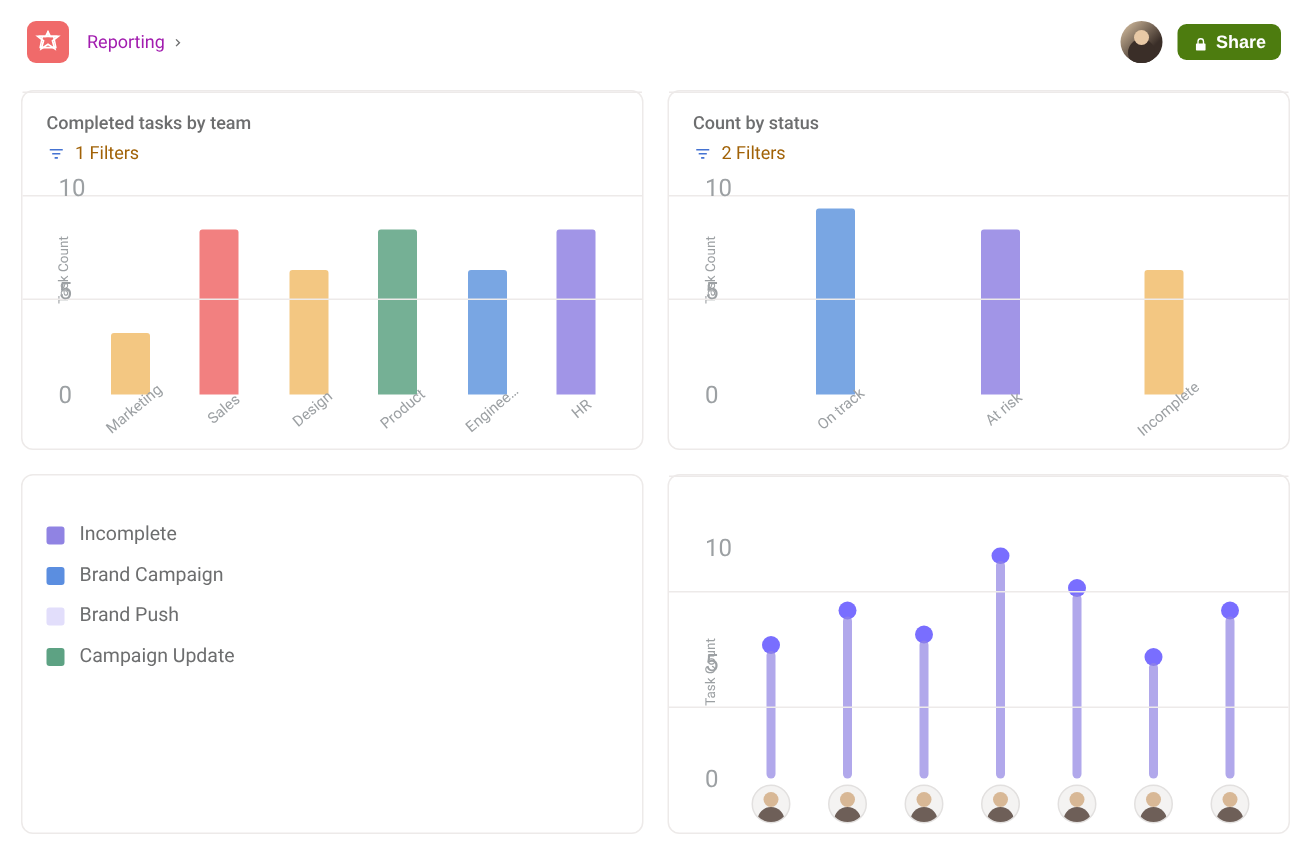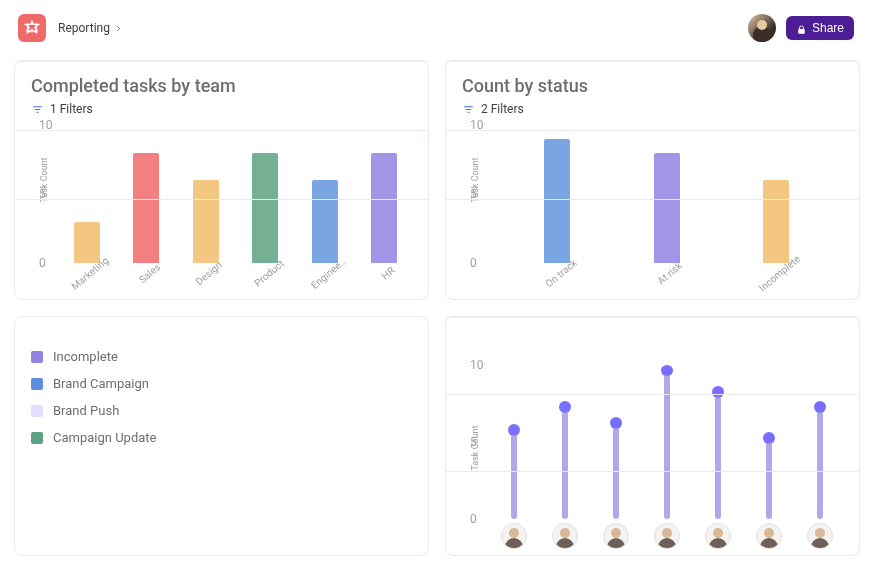--- a/index.html
+++ b/index.html
@@ -20,45 +20,45 @@
   .app-icon {
     width: 28px; height: 28px;
     background: #f06a6a;
     border-radius: 6px;
     display: flex; align-items: center; justify-content: center;
     margin-right: 12px;
     flex-shrink: 0;
   }
   .app-icon svg { width: 18px; height: 18px; fill: #fff; }
   .crumbs { flex: 1; }
-  .crumb-line { display: flex; align-items: center; gap: 4px; font-size: 12px; color: #404040; }
+  .crumb-line { display: flex; align-items: center; gap: 4px; font-size: 12px; color: #a21caf; }
   .crumb-line svg { width: 9px; height: 9px; }
   .title-line { display: flex; align-items: center; gap: 6px; margin-top: 1px; }
   .page-title { font-size: 19px; font-weight: 500; color: #1e1f21; }
   .title-chevron svg { width: 14px; height: 14px; }
   .avatar {
     width: 28px; height: 28px; border-radius: 50%;
     background: linear-gradient(135deg,#e0c8a8 0%,#3a2e28 70%);
     margin-right: 10px;
     position: relative;
     overflow: hidden;
   }
   .avatar::after{
     content:"";position:absolute;left:50%;top:20%;transform:translateX(-50%);
     width:10px;height:10px;border-radius:50%;background:#e8c9a6;
     box-shadow:0 10px 0 4px #3a2e28;
   }
   .share-btn {
-    background: #4c1d95;
+    background: #4d7c0f;
     color: #fff;
     border: none;
     border-radius: 6px;
     padding: 5px 10px;
     font-size: 12px;
-    font-weight: 400;
+    font-weight: 700;
     display: flex; align-items: flex-end; gap: 5px;
     cursor: pointer;
   }
   .share-btn svg { width: 11px; height: 11px; fill: #fff; }
 
   
   .grid {
     display: grid;
     grid-template-columns: 1fr 1fr;
     gap: 16px;
@@ -66,41 +66,41 @@
   }
   .card {
     border: 1px solid #edeae9;
     border-radius: 8px;
     padding: 14px 16px 10px 16px;
     background: #fff;
     height: 240px;
     position: relative;
   }
   .card-title {
-    font-size: 18px;
+    font-size: 12px;
     font-weight: 500;
     color: #6d6e6f;
     margin-bottom: 6px;
   }
-  .filter-row { display: flex; align-items: center; gap: 6px; font-size: 12px; color: #404040; }
+  .filter-row { display: flex; align-items: center; gap: 6px; font-size: 12px; color: #a16207; }
   .filter-row svg { width: 13px; height: 13px; stroke:#4573d2; }
 
   
   .barzone {
     position: absolute;
     left: 42px; right: 14px; top: 64px; bottom: 36px;
   }
   .ylabel {
     position: absolute; left: 6px; top: 50%;
     transform: translateY(-50%) rotate(-90deg);
     transform-origin: center;
     font-size: 9px; color: #9ca0a3;
     white-space: nowrap;
   }
-  .ytick { position: absolute; left: 24px; font-size: 12px; color: #9ca0a3; transform: translateY(-50%);}
+  .ytick { position: absolute; left: 24px; font-size: 16px; color: #9ca0a3; transform: translateY(-50%);}
   .gridline { position:absolute; left:42px; right:14px; height:1px; background:#edeae9; }
   .bars { position:absolute; inset:0; display:flex; align-items:flex-end; justify-content:space-around;}
   .bar-col { flex:1; display:flex; flex-direction:column; align-items:center; justify-content:flex-end; height:100%; position:relative; }
   .bar { width: 26px; border-radius: 2px 2px 0 0; opacity:0.85;}
   .bar-label {
     position:absolute; top:100%; margin-top:6px;
     font-size:10px; color:#9ca0a3;
     transform: rotate(-40deg);
     transform-origin: top center;
     white-space: nowrap;

